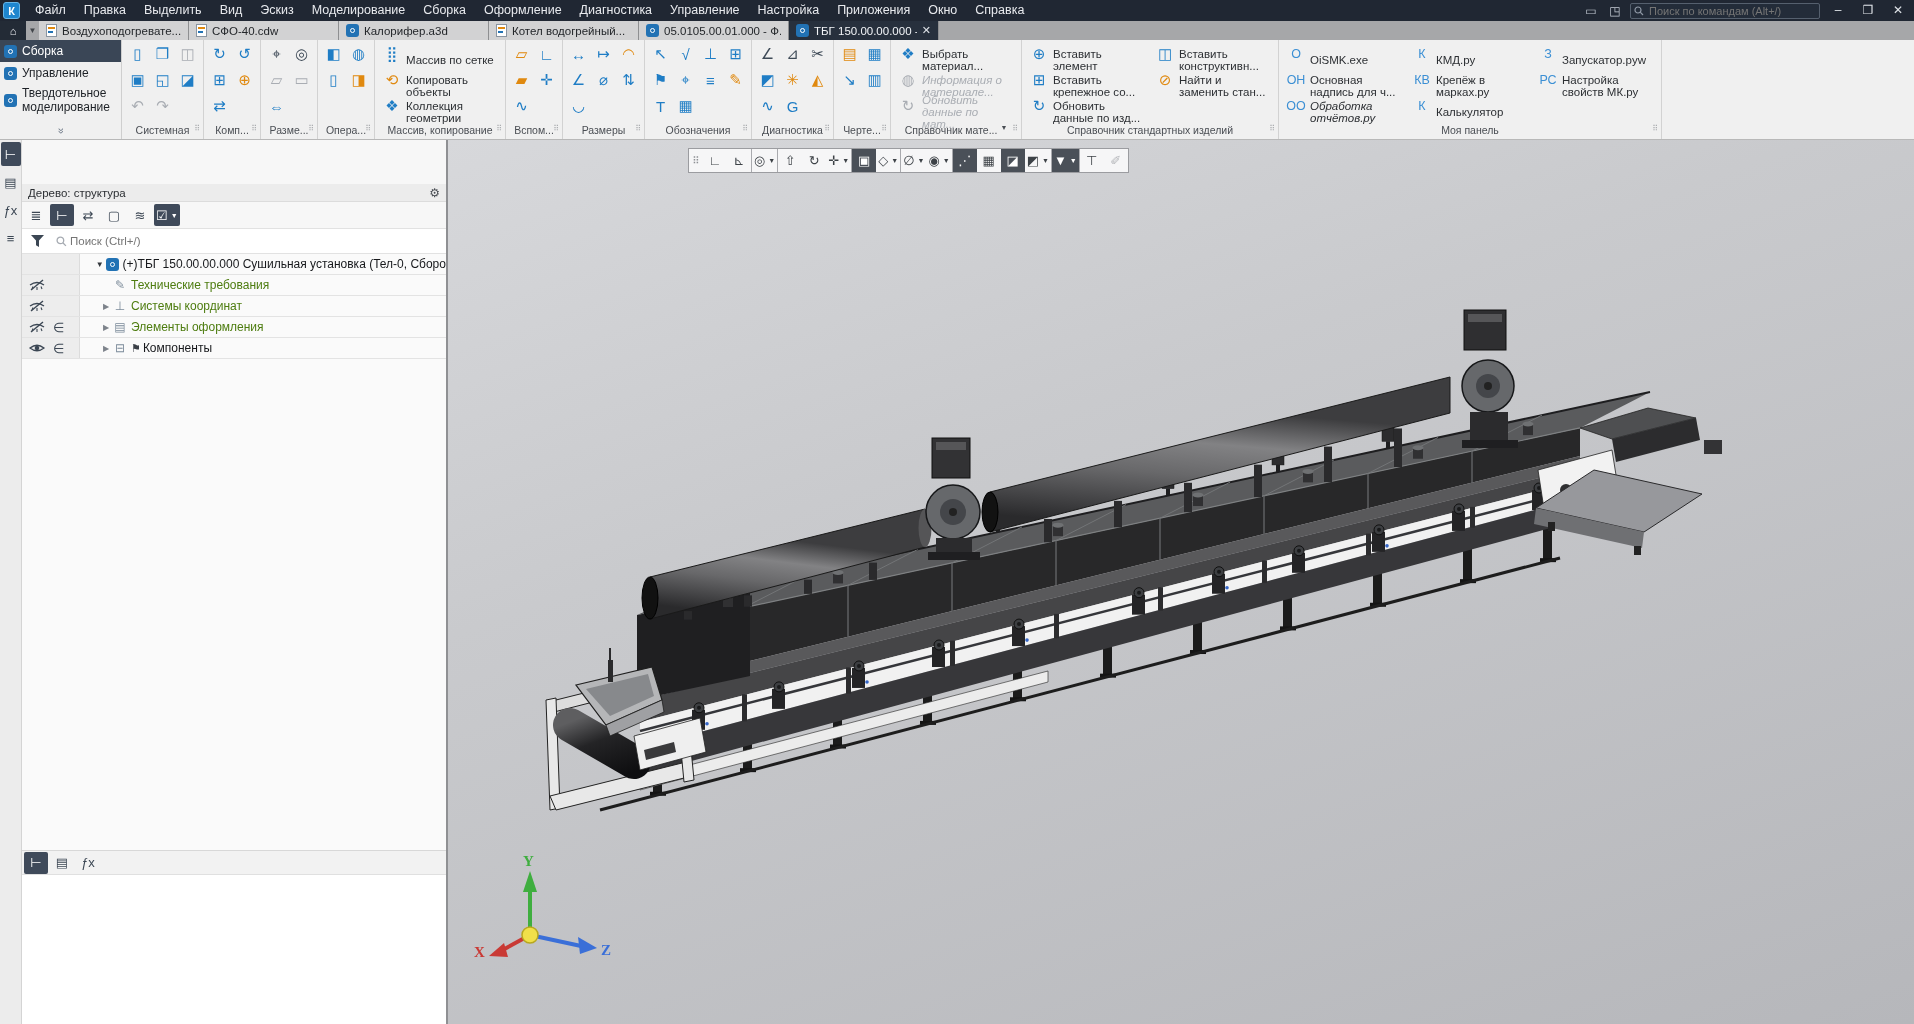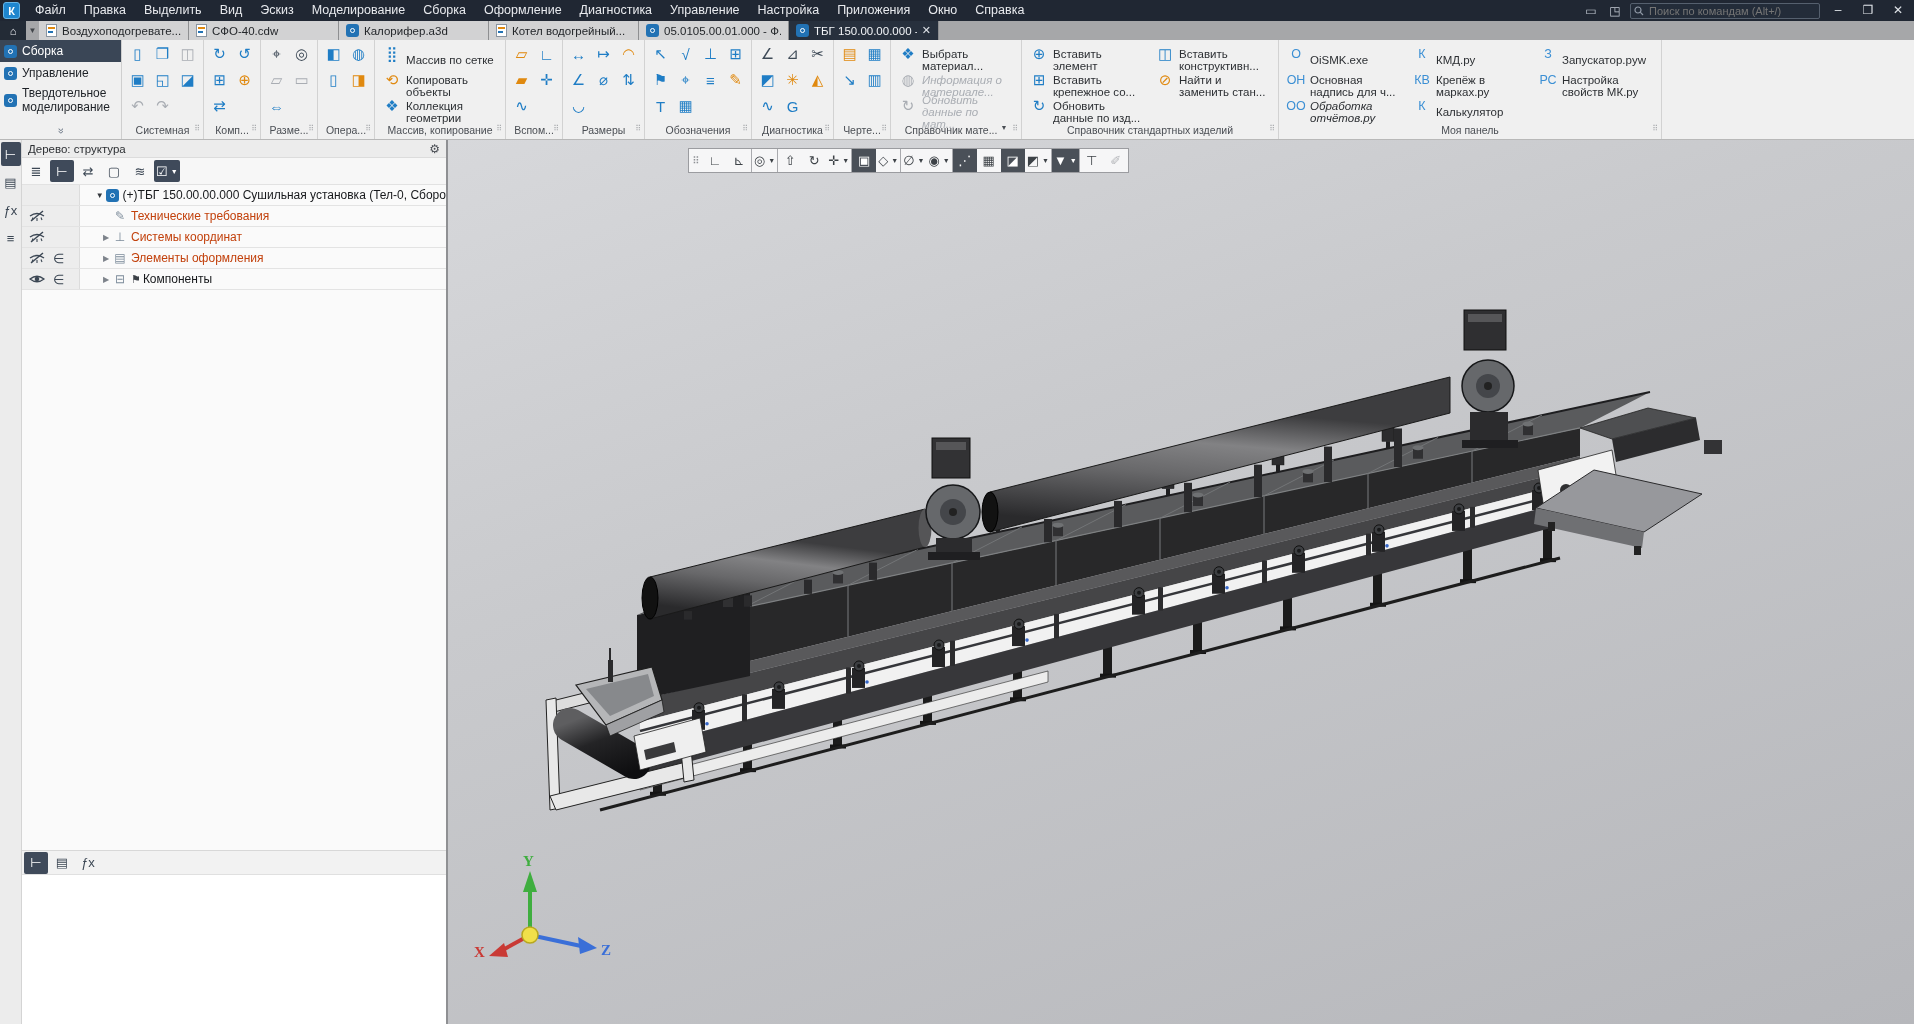--- a/index.html
+++ b/index.html
@@ -62,41 +62,41 @@
   .rg-label .dd { font-size:7px; color:#4a4e54; }
   .c-b{color:#1f7dc5} .c-o{color:#e0890f} .c-d{color:#3e4a57} .c-g{color:#a9adb3}
 
   
   .main { display:flex; height:884px; }
   .left-strip { width:22px; flex:none; background:#ececec; border-right:1px solid #d4d4d4; display:flex; flex-direction:column; align-items:center; padding-top:2px; gap:4px; }
   .strip-ic { width:20px; height:24px; display:flex; align-items:center; justify-content:center; color:#3c4754; font-size:13px; border-radius:2px; }
   .strip-ic.active { background:#3f4a5a; color:#fff; }
 
   .tree-panel { width:426px; flex:none; background:#f7f7f7; border-right:2px solid #8f9093; display:flex; flex-direction:column; }
-  .tp-header { height:18px; background:#ececec; display:flex; align-items:center; padding:0 6px; font-size:11.5px; color:#2c2f33; border-bottom:1px solid #dcdcdc; }
+  .tp-header { height:18px; background:#ececec; display:flex; align-items:center; padding:0 6px; font-size:11.5px; color:#2c2f33; border-bottom:1px solid #dcdcdc;margin-top:44px; }
   .tp-header .gear { margin-left:auto; color:#4a4e54; font-size:12px; }
   .tp-toolbar { height:27px; display:flex; align-items:center; gap:2px; padding:2px 2px; border-bottom:1px solid #e2e2e2; }
   .tpt-btn { height:22px; min-width:24px; padding:0 2px; display:flex; align-items:center; justify-content:center; color:#3c4754; font-size:13px; border-radius:2px; }
   .tpt-btn.active { background:#3f4a5a; color:#fff; }
   .tpt-btn .dd { font-size:7px; margin-left:3px; }
   .tp-search { height:25px; display:flex; align-items:center; border-bottom:1px solid #e2e2e2; background:#fff; }
   .funnel-btn { width:30px; display:flex; justify-content:center; }
   .tp-input { flex:1; border:none; outline:none; font-size:11.5px; color:#9aa0a8; padding-left:18px; background:transparent;
     font-family:"Liberation Sans", sans-serif; }
   .tp-search .mag { position:absolute; margin-left:32px; }
   .tree-rows { flex:1; background:#fafafa; overflow:hidden; }
   .trow { height:21px; display:flex; align-items:center; border-bottom:1px solid #e3e3e3; font-size:12px; }
   .trow .gutter { width:58px; align-self:stretch; background:#ededed; border-right:1px solid #dcdcdc; display:flex; align-items:center; gap:8px; padding-left:7px; flex:none; }
   .trow .gutter.empty { background:#ededed; }
   .trow .in { color:#3c4754; font-size:13px; }
   .trow .arrow { width:12px; color:#7d838b; font-size:9px; text-align:center; margin-left:6px; }
   .trow .arrow.root { color:#33373c; }
   .trow .t-ic { width:16px; text-align:center; font-size:12px; color:#7c8b9a; margin-right:3px; }
   .trow .t-lbl { white-space:nowrap; overflow:hidden; }
-  .trow.dim .t-lbl { color:#c2410c; }
+  .trow.dim .t-lbl { color:#4d7c0f; }
   .trow.strong .t-lbl { color:#17191c; }
   .pin { color:#3a3f46; font-size:11px; margin-right:2px; }
   .tp-bottom { height:24px; background:#f2f2f2; border-top:1px solid #d8d8d8; display:flex; align-items:center; gap:2px; padding:1px 2px; }
   .tp-after { height:150px; background:#fff; border-top:1px solid #e0e0e0; }
 
   
   .viewport { flex:1; position:relative; background:linear-gradient(160deg,#d7d8db 0%, #c9cacd 35%, #b6b7bb 100%); }
   .vp-toolbar { position:absolute; left:240px; top:8px; display:flex; align-items:stretch; background:#f6f6f7;
     border:1px solid #9b9ca0; height:25px; }
   .vp-sep { width:1px; background:#a9aaae; }
@@ -551,20 +551,32 @@
       <span class="gear">⚙</span>
     </div>
     <div class="tp-toolbar" id="tp-toolbar">
         <div class="tpt-btn">≣</div>
         <div class="tpt-btn active">⊢</div>
         <div class="tpt-btn">⇄</div>
         <div class="tpt-btn">▢</div>
         <div class="tpt-btn">≋</div>
         <div class="tpt-btn active">☑<span class="dd">▼</span></div>
       </div>
+    <div class="tp-search">
+      <span class="funnel-btn">
+        <svg width="15" height="14" viewBox="0 0 15 14">
+            <path d="M1 1 H14 L9 6.6 V13 L6 11.2 V6.6 Z" fill="#3c4754"></path>
+          </svg>
+      </span>
+      <svg class="mag" width="11" height="11" viewBox="0 0 10 10" style="position:absolute;margin-left:34px;">
+          <circle cx="4" cy="4" r="3" fill="none" stroke="#a6abb2" stroke-width="1.2"></circle>
+          <line x1="6.2" y1="6.2" x2="9" y2="9" stroke="#a6abb2" stroke-width="1.2"></line>
+        </svg>
+      <input class="tp-input" placeholder="Поиск (Ctrl+/)" style="">
+    </div>
     <div class="tree-rows" id="tree-rows">
         <div class="trow strong">
           <div class="gutter empty"></div>
           <span class="arrow root" style="font-size: 8px; margin-left: 14px;">▼</span>
           <span class="asm-ic" style="margin-right: 4px;">
             <i></i>
           </span>
           <span class="t-lbl">(+)ТБГ 150.00.00.000 Сушильная установка (Тел-0, Сборочн</span>
         </div>
         <div class="trow dim">

